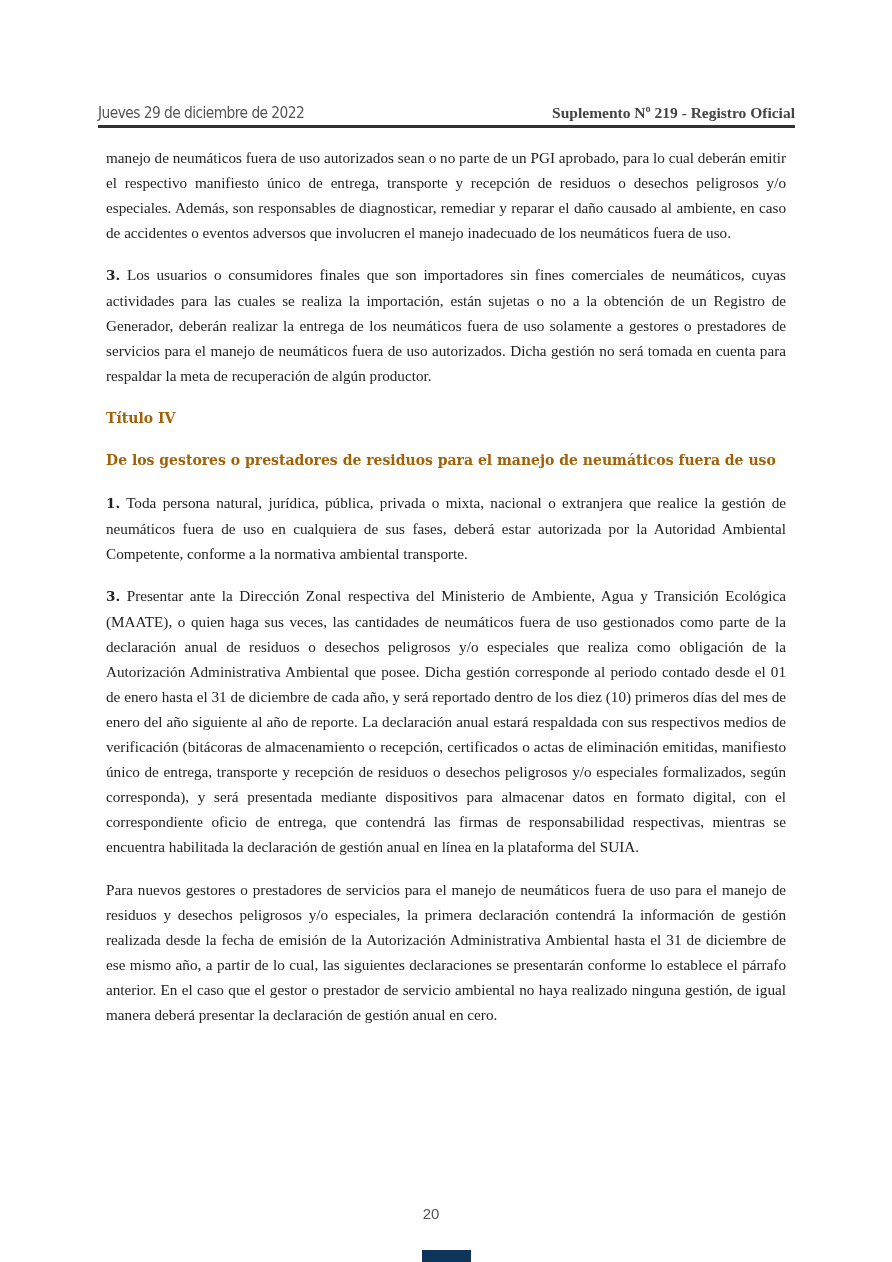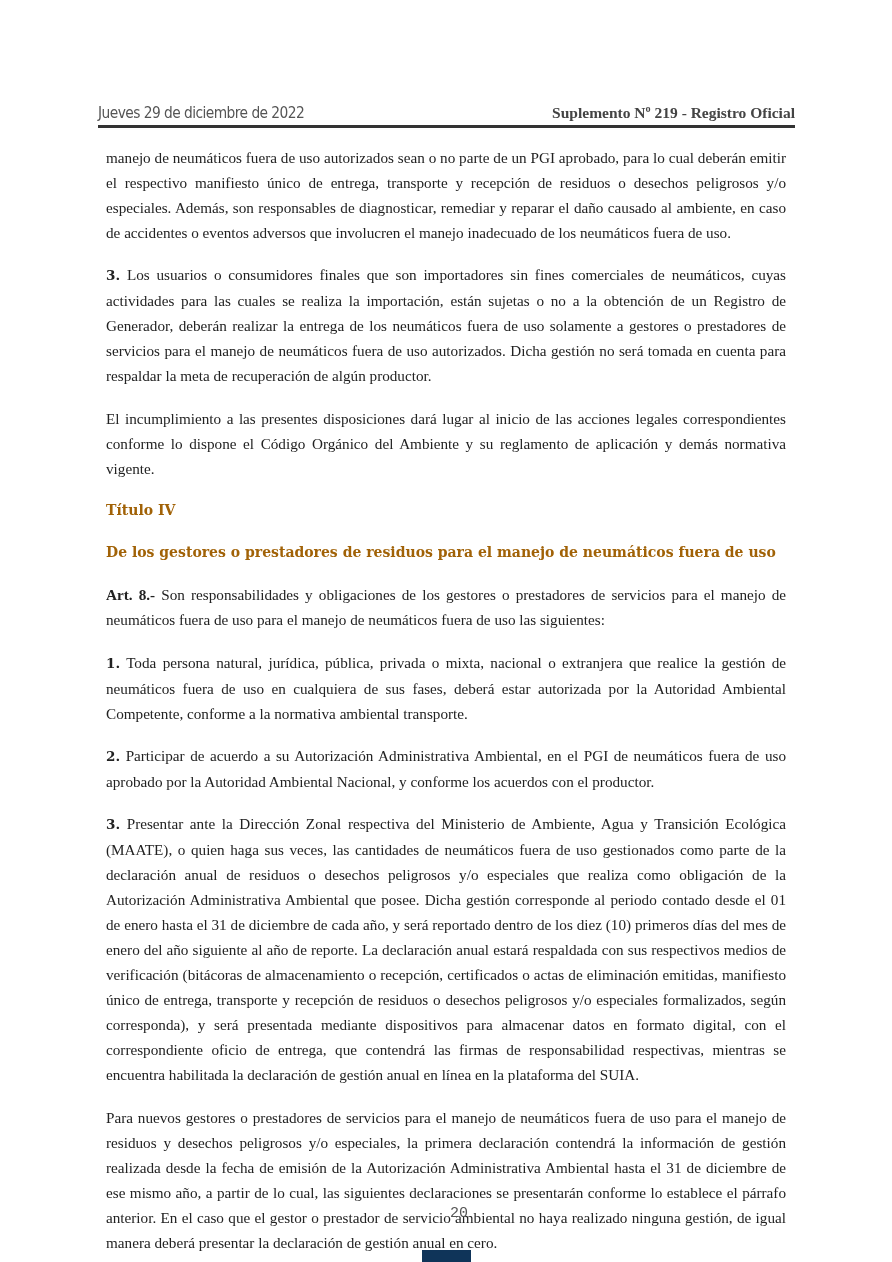--- a/index.html
+++ b/index.html
@@ -24,52 +24,49 @@
   }
   .content p { margin: 0 0 17.3px 0; text-align: justify; }
   .num { font-family: "DejaVu Serif", serif; font-weight: bold; font-size: 13.5px; }
   .bold { font-weight: bold; }
   .center-title {
     text-align: center; font-family: "DejaVu Serif", serif; font-weight: bold;
     font-size: 14px; color: #a16207;
   }
   .page-number {
     position: absolute; left: 0; width: 862px; top: 1205px; text-align: center;
-    font-family: Liberation Mono, monospace; font-size: 15px; color: #555; margin-left: 28px;
+    font-family: Liberation Sans, sans-serif; font-size: 15px; color: #555;
   }
   .footer-bar {
     position: absolute; left: 422px; top: 1250px; width: 49px; height: 12px; background: #0f3459;
   }
 </style>
 </head>
 <body>
 
 <div class="page-header">
   <span class="header-date">Jueves 29 de diciembre de 2022</span>
   <span class="header-pub">Suplemento Nº 219 - Registro Oficial</span>
 </div>
 <div class="header-rule"></div>
 
 <div class="content">
   <p>manejo de neumáticos fuera de uso autorizados sean o no parte de un PGI aprobado, para lo cual deberán emitir el respectivo manifiesto único de entrega, transporte y recepción de residuos o desechos peligrosos y/o especiales. Además, son responsables de diagnosticar, remediar y reparar el daño causado al ambiente, en caso de accidentes o eventos adversos que involucren el manejo inadecuado de los neumáticos fuera de uso.</p>
 
   <p><span class="num">3.</span><span> Los usuarios o consumidores finales que son importadores sin fines comerciales de neumáticos, cuyas actividades para las cuales se realiza la importación, están sujetas o no a la obtención de un Registro de Generador, deberán realizar la entrega de los neumáticos fuera de uso solamente a gestores o prestadores de servicios para el manejo de neumáticos fuera de uso autorizados. Dicha gestión no será tomada en cuenta para respaldar la meta de recuperación de algún productor.</span></p>
 
 
-  <p>El incumplimiento a las presentes disposiciones dará lugar al inicio de las acciones legales correspondientes conforme lo dispone el Código Orgánico del Ambiente y su reglamento de aplicación y demás normativa vigente.</p>
 
   <p class="center-title">Título IV</p>
 
   <p class="center-title">De los gestores o prestadores de residuos para el manejo de neumáticos fuera de uso</p>
 
-  <p><span class="bold">Art. 8.-</span><span> Son responsabilidades y obligaciones de los gestores o prestadores de servicios para el manejo de neumáticos fuera de uso para el manejo de neumáticos fuera de uso las siguientes:</span></p>
 
   <p><span class="num">1.</span><span> Toda persona natural, jurídica, pública, privada o mixta, nacional o extranjera que realice la gestión de neumáticos fuera de uso en cualquiera de sus fases, deberá estar autorizada por la Autoridad Ambiental Competente, conforme a la normativa ambiental transporte.</span></p>
 
-  <p><span class="num">2.</span><span> Participar de acuerdo a su Autorización Administrativa Ambiental, en el PGI de neumáticos fuera de uso aprobado por la Autoridad Ambiental Nacional, y conforme los acuerdos con el productor.</span></p>
 
   <p><span class="num">3.</span><span> Presentar ante la Dirección Zonal respectiva del Ministerio de Ambiente, Agua y Transición Ecológica (MAATE), o quien haga sus veces, las cantidades de neumáticos fuera de uso gestionados como parte de la declaración anual de residuos o desechos peligrosos y/o especiales que realiza como obligación de la Autorización Administrativa Ambiental que posee. Dicha gestión corresponde al periodo contado desde el 01 de enero hasta el 31 de diciembre de cada año, y será reportado dentro de los diez (10) primeros días del mes de enero del año siguiente al año de reporte. La declaración anual estará respaldada con sus respectivos medios de verificación (bitácoras de almacenamiento o recepción, certificados o actas de eliminación emitidas, manifiesto único de entrega, transporte y recepción de residuos o desechos peligrosos y/o especiales formalizados, según corresponda), y será presentada mediante dispositivos para almacenar datos en formato digital, con el correspondiente oficio de entrega, que contendrá las firmas de responsabilidad respectivas, mientras se encuentra habilitada la declaración de gestión anual en línea en la plataforma del SUIA.</span></p>
 
   <p>Para nuevos gestores o prestadores de servicios para el manejo de neumáticos fuera de uso para el manejo de residuos y desechos peligrosos y/o especiales, la primera declaración contendrá la información de gestión realizada desde la fecha de emisión de la Autorización Administrativa Ambiental hasta el 31 de diciembre de ese mismo año, a partir de lo cual, las siguientes declaraciones se presentarán conforme lo establece el párrafo anterior. En el caso que el gestor o prestador de servicio ambiental no haya realizado ninguna gestión, de igual manera deberá presentar la declaración de gestión anual en cero.</p>
 </div>
 
 <div class="page-number">20</div>
 <div class="footer-bar"></div>
 
 </body></html>

